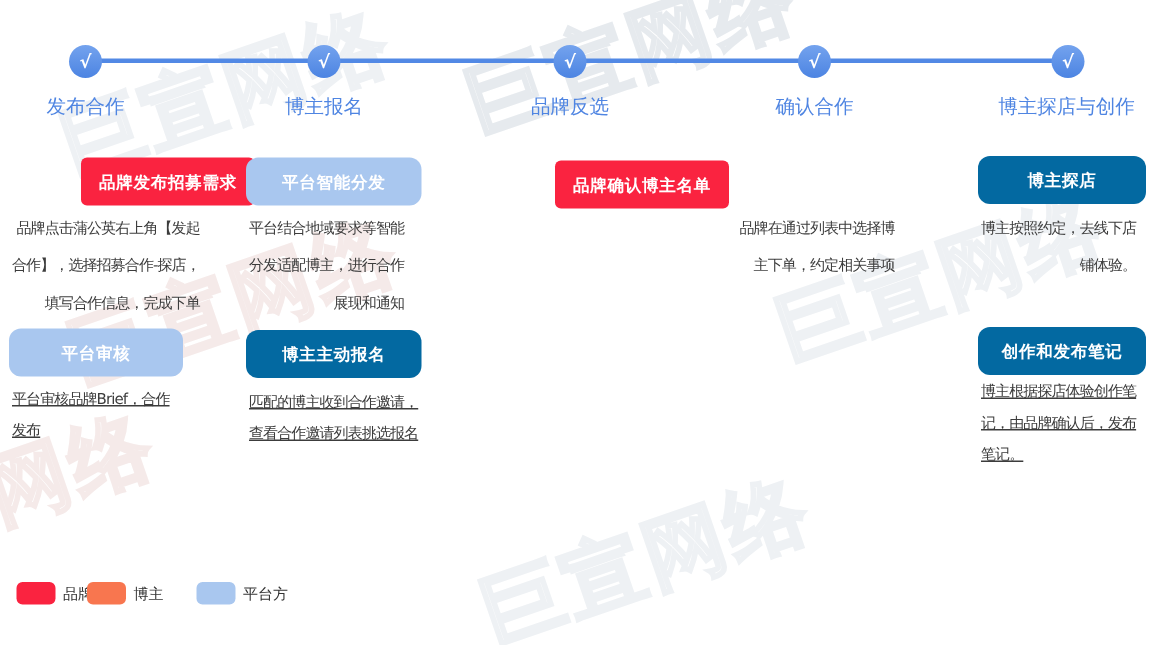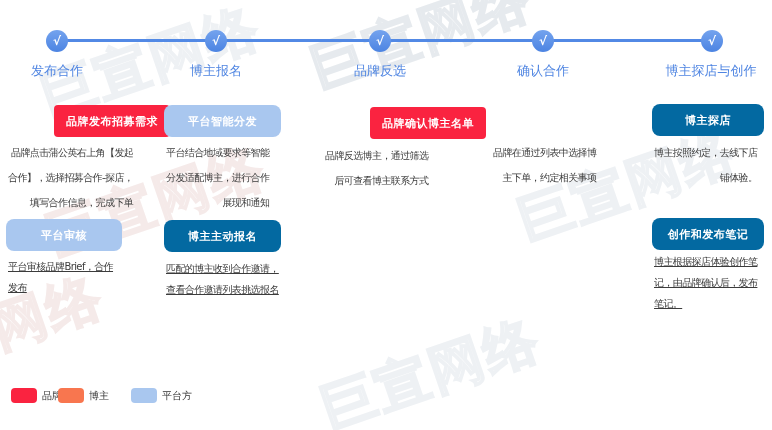--- a/index.html
+++ b/index.html
@@ -86,22 +86,20 @@
 
   <div class="box box-blue" style="left:164px;top:105px;width:117px">平台智能分发</div>
   <div class="desc d1" style="left:166px;top:140px">平台结合地域要求等智能
 分发适配博主，进行合作
 展现和通知</div>
   <div class="box box-orange" style="left:164px;top:220px;width:117px">博主主动报名</div>
   <div class="desc d2" style="left:166px;top:258px">匹配的博主收到合作邀请，
 查看合作邀请列表挑选报名</div>
 
   <div class="box box-red" style="left:322px;top:107px;width:116px">品牌确认博主名单</div>
-  <div class="desc d1" style="left:325px;top:143px">品牌反选博主，通过筛选
-后可查看博主联系方式</div>
 
   <div class="desc d1" style="left:493px;top:140px">品牌在通过列表中选择博
 主下单，约定相关事项</div>
 
   <div class="box box-orange" style="left:652px;top:104px;width:112px">博主探店</div>
   <div class="desc d1" style="left:654px;top:140px">博主按照约定，去线下店
 铺体验。</div>
   <div class="box box-orange" style="left:652px;top:218px;width:112px">创作和发布笔记</div>
   <div class="desc d2" style="left:654px;top:251px">博主根据探店体验创作笔
 记，由品牌确认后，发布

